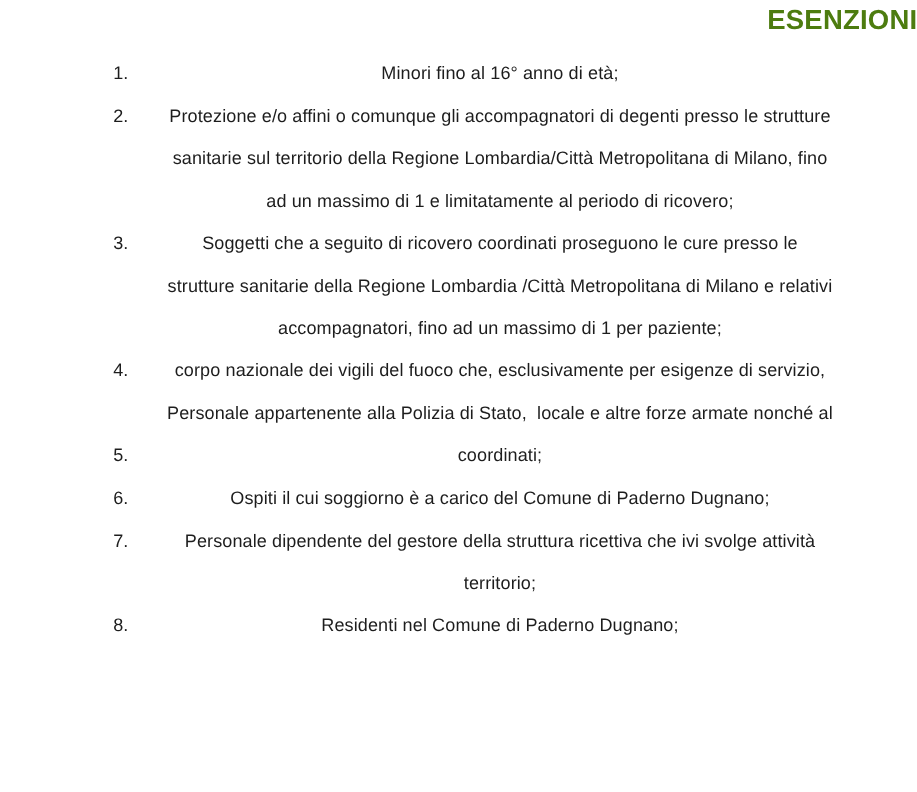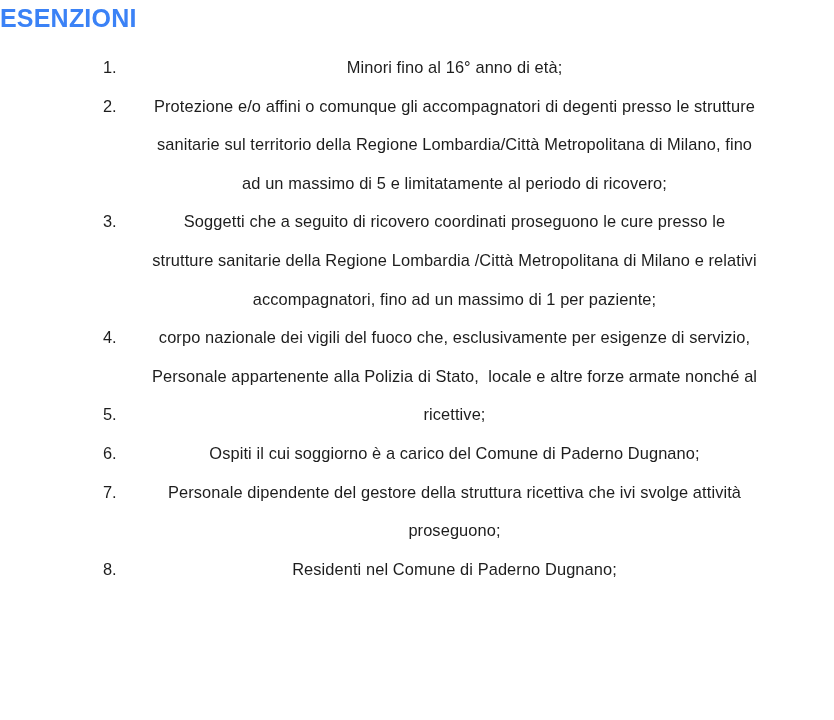--- a/index.html
+++ b/index.html
@@ -20,23 +20,23 @@
     height: 720px;
     background: #ffffff;
     box-sizing: border-box;
   }
   .doc-title {
     margin: 0;
     padding-top: 4px;
     font-size: 25px;
     line-height: 29px;
     font-weight: bold;
-    text-align: left;
+    text-align: right;
     letter-spacing: 0.2px;
-    color: #3b82f6;
+    color: #4d7c0f;
   }
   .exemption-list {
     margin-top: 15px;
     margin-left: 103px;
     margin-right: 55px;
   }
   .list-item {
     display: flex;
     align-items: flex-start;
   }
@@ -70,55 +70,55 @@
         <div class="item-number">1.</div>
         <div class="item-lines">
           <div class="item-line">Minori fino al 16° anno di età;</div>
         </div>
       </div>
       <div class="list-item">
         <div class="item-number">2.</div>
         <div class="item-lines">
           <div class="item-line">Protezione e/o affini o comunque gli accompagnatori di degenti presso le strutture</div>
           <div class="item-line">sanitarie sul territorio della Regione Lombardia/Città Metropolitana di Milano, fino</div>
-          <div class="item-line">ad un massimo di 5 e limitatamente al periodo di ricovero;</div>
+          <div class="item-line">ad un massimo di 1 e limitatamente al periodo di ricovero;</div>
         </div>
       </div>
       <div class="list-item">
         <div class="item-number">3.</div>
         <div class="item-lines">
           <div class="item-line">Soggetti che a seguito di ricovero coordinati proseguono le cure presso le</div>
           <div class="item-line">strutture sanitarie della Regione Lombardia /Città Metropolitana di Milano e relativi</div>
           <div class="item-line">accompagnatori, fino ad un massimo di 1 per paziente;</div>
         </div>
       </div>
       <div class="list-item">
         <div class="item-number">4.</div>
         <div class="item-lines">
           <div class="item-line">corpo nazionale dei vigili del fuoco che, esclusivamente per esigenze di servizio,</div>
           <div class="item-line">Personale appartenente alla Polizia di Stato,  locale e altre forze armate nonché al</div>
         </div>
       </div>
       <div class="list-item">
         <div class="item-number">5.</div>
         <div class="item-lines">
-          <div class="item-line">ricettive;</div>
+          <div class="item-line">coordinati;</div>
         </div>
       </div>
       <div class="list-item">
         <div class="item-number">6.</div>
         <div class="item-lines">
           <div class="item-line">Ospiti il cui soggiorno è a carico del Comune di Paderno Dugnano;</div>
         </div>
       </div>
       <div class="list-item">
         <div class="item-number">7.</div>
         <div class="item-lines">
           <div class="item-line">Personale dipendente del gestore della struttura ricettiva che ivi svolge attività</div>
-          <div class="item-line">proseguono;</div>
+          <div class="item-line">territorio;</div>
         </div>
       </div>
       <div class="list-item">
         <div class="item-number">8.</div>
         <div class="item-lines">
           <div class="item-line">Residenti nel Comune di Paderno Dugnano;</div>
         </div>
       </div>
     </div>
 </div>

